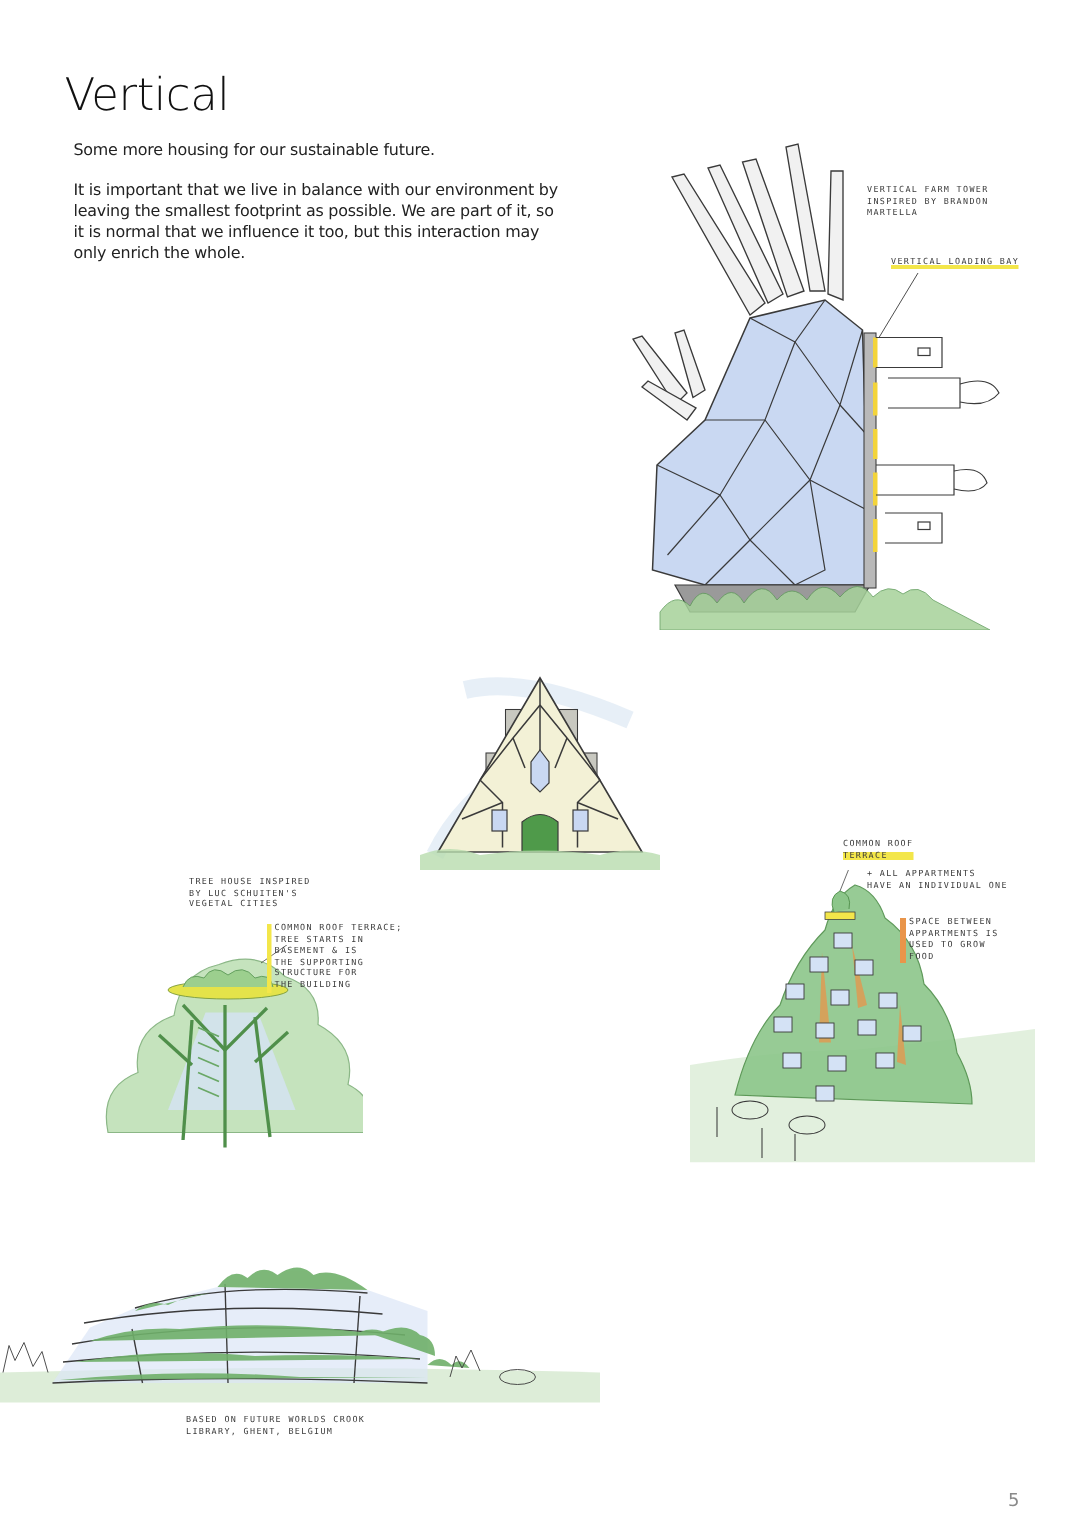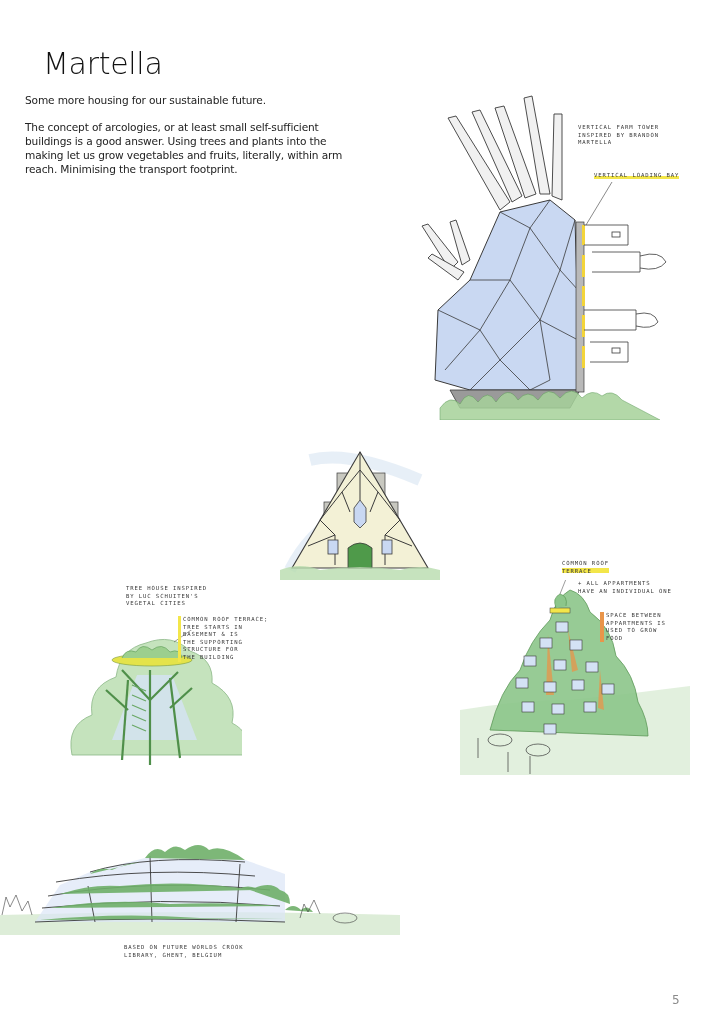--- a/index.html
+++ b/index.html
@@ -1,37 +1,37 @@
 <!DOCTYPE html>
 <html><head>
   <meta charset="utf-8">
   <style>
     html, body { margin: 0; padding: 0; background: #ffffff; }
     body { width: 724px; height: 1024px; position: relative; overflow: hidden;
            font-family: "DejaVu Sans", "Liberation Sans", sans-serif; color: #1a1a1a; }
     .page-title { position: absolute; left: 43px; top: 46px; font-size: 30px; font-weight: 300;
                   letter-spacing: -0.3px; margin: 0; color: #111; }
-    .intro { position: absolute; left: 25px; top: 94px; width: 330px; font-size: 10.6px;
+    .intro { position: absolute; left: 49px; top: 94px; width: 330px; font-size: 10.6px;
              line-height: 13.8px; color: #222; letter-spacing: -0.15px; }
     .intro p { margin: 0 0 13.6px 0; }
     .sketch { position: absolute; }
     .note { position: absolute; font-family: "DejaVu Sans Mono", "Liberation Mono", monospace;
             font-size: 5.6px; line-height: 7.6px; color: #3a3a3a; letter-spacing: 0.9px;
             text-transform: uppercase; white-space: pre-line; }
     .hl-yellow { background: linear-gradient(to bottom, transparent 55%, #f3e64a 55%, #f3e64a 90%, transparent 90%); }
     .page-number { position: absolute; left: 672px; top: 993px; font-size: 12px; color: #8a8a8a; }
   </style>
 </head>
 <body>
 
-<h1 class="page-title">Martella</h1>
+<h1 class="page-title">Vertical</h1>
 
 <div class="intro">
   <p>Some more housing for our sustainable future.</p>
-  <p>The concept of arcologies, or at least small self-sufficient buildings is a good answer. Using trees and plants into the making let us grow vegetables and fruits, literally, within arm reach. Minimising the transport footprint.</p>
+  <p>It is important that we live in balance with our environment by leaving the smallest footprint as possible. We are part of it, so it is normal that we influence it too, but this interaction may only enrich the whole.</p>
 </div>
 
 <svg class="sketch" style="left:400px; top:90px;" width="300" height="330" viewBox="0 0 300 330">
   <g stroke="#3a3a3a" stroke-width="0.9" fill="#f1f1f1">
 
     <polygon points="100,120 48,28 56,26 110,112"></polygon>
     <polygon points="112,112 72,22 80,20 122,106"></polygon>
     <polygon points="125,108 95,18 104,16 136,104"></polygon>
     <polygon points="140,104 124,8 132,6 150,104"></polygon>
     <polygon points="152,106 154,24 162,24 162,110"></polygon>

